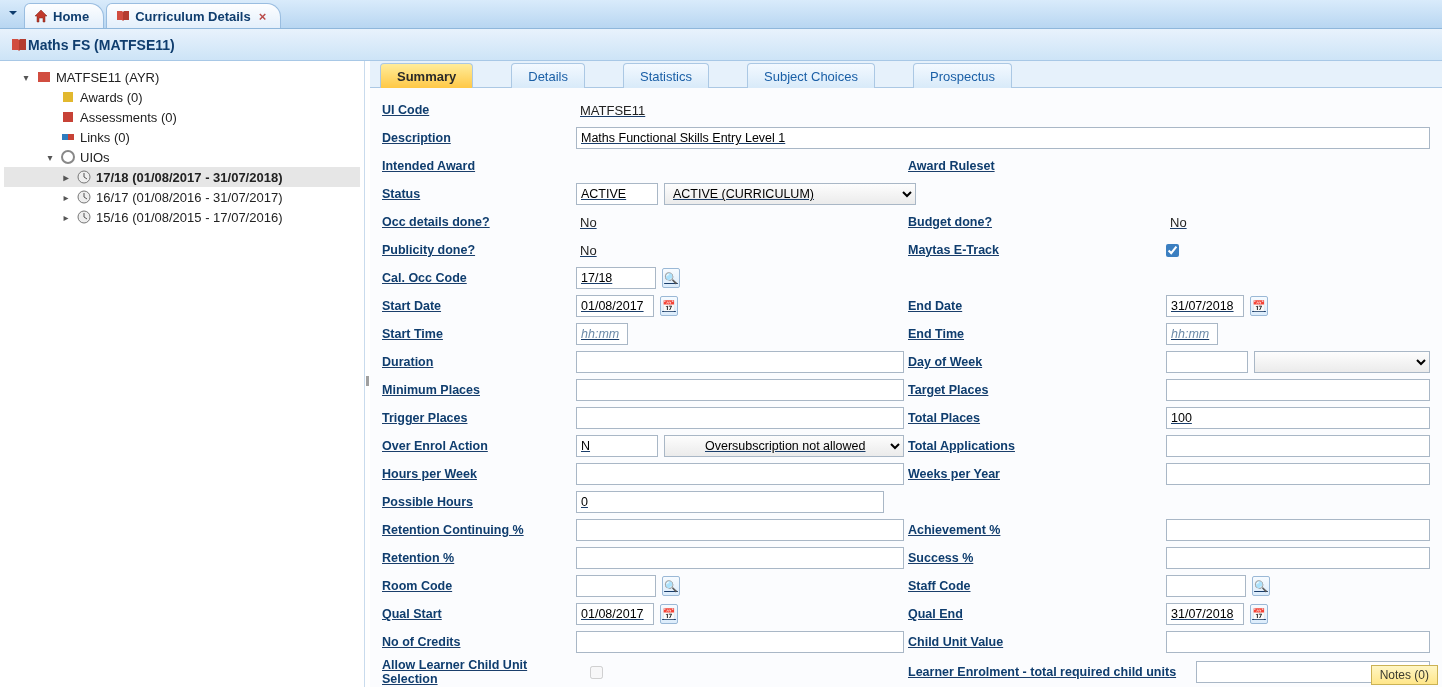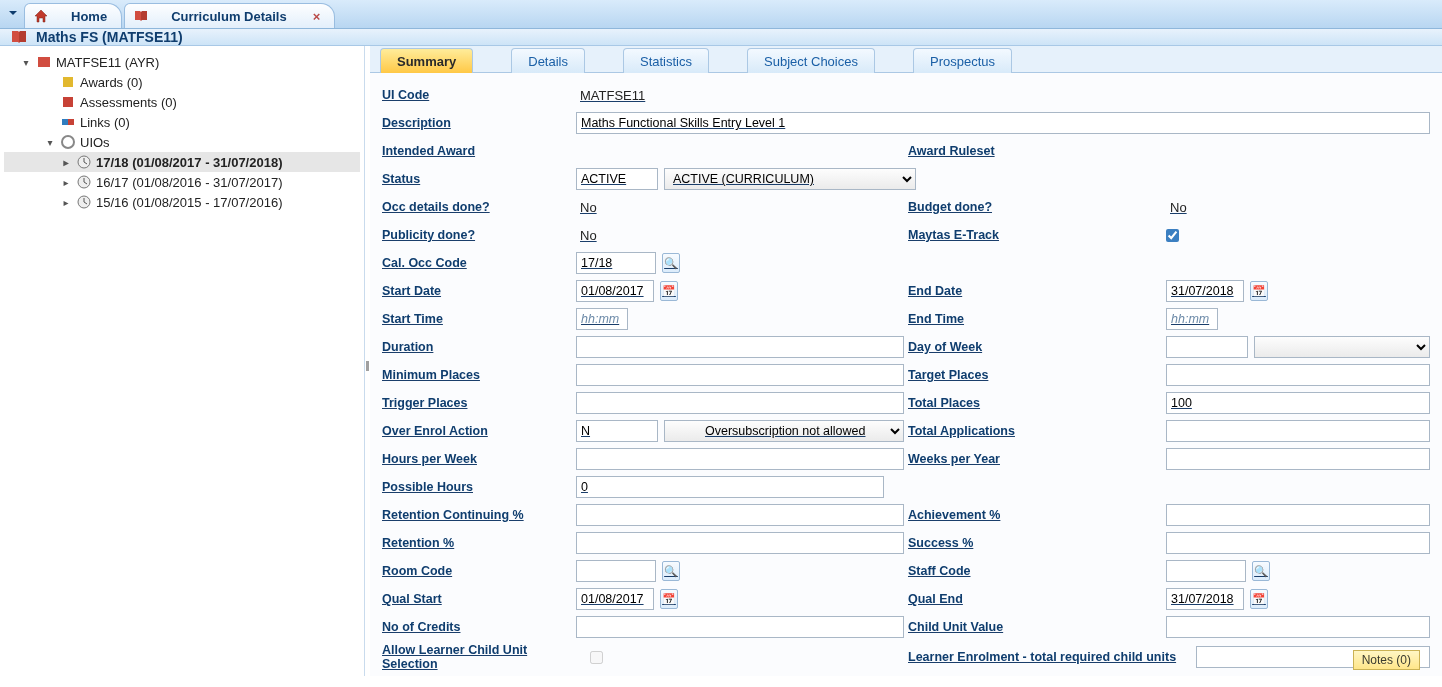--- a/index.html
+++ b/index.html
@@ -30,41 +30,41 @@
     align-items: center;
     justify-content: center;
     color: #1a3e6b;
     cursor: pointer;
   }
   .tab {
     height: 25px;
     padding: 0 14px 0 8px;
     display: flex;
     align-items: center;
-    gap: 22px;
+    gap: 4px;
     background: linear-gradient(#fdfeff, #e3effb);
     border: 1px solid #99bde0;
     border-bottom: none;
     border-radius: 6px 14px 0 0;
     position: relative;
     cursor: pointer;
     justify-content: flex-end;
   }
   .tab .icon { width: 16px; height: 16px; display: flex; align-items: center; justify-content: center; }
   .tab .label { font-weight: bold; color: #0f3d6e; }
   .tab .close { color: #b94a48; font-weight: bold; margin-left: 4px; }
   
   .titlebar {
-    height: 17px;
+    height: 32px;
     background: linear-gradient(#e8f2fc, #cde4f7);
     border-bottom: 1px solid #a8c8e6;
     display: flex;
     align-items: center;
     padding: 0 10px;
-    gap: 8px;
+    gap: 0;
   }
   .titlebar .icon { width: 18px; height: 18px; }
   .titlebar .title { font-weight: bold; color: #0f3d6e; font-size: 14px; }
   
   .split {
     display: flex;
     height: calc(100% - 57px);
   }
   .tree-pane {
     width: 365px;
@@ -181,21 +181,21 @@
     font-size: 11px;
   }
   .checkbox {
     width: 13px;
     height: 13px;
     accent-color: #3b7fc1;
   }
   .link { color: #1459a3; cursor: pointer; font-weight: 600; }
   .notes-btn {
     position: absolute;
-    right: 22px;
+    right: 4px;
     bottom: 6px;
     background: linear-gradient(#fff6c4,#ffe68a);
     border: 1px solid #cbb254;
     padding: 2px 8px;
     font-size: 12px;
     color: #3b3b2f;
     cursor: pointer;
   }
   
   .svg { display: block; }

